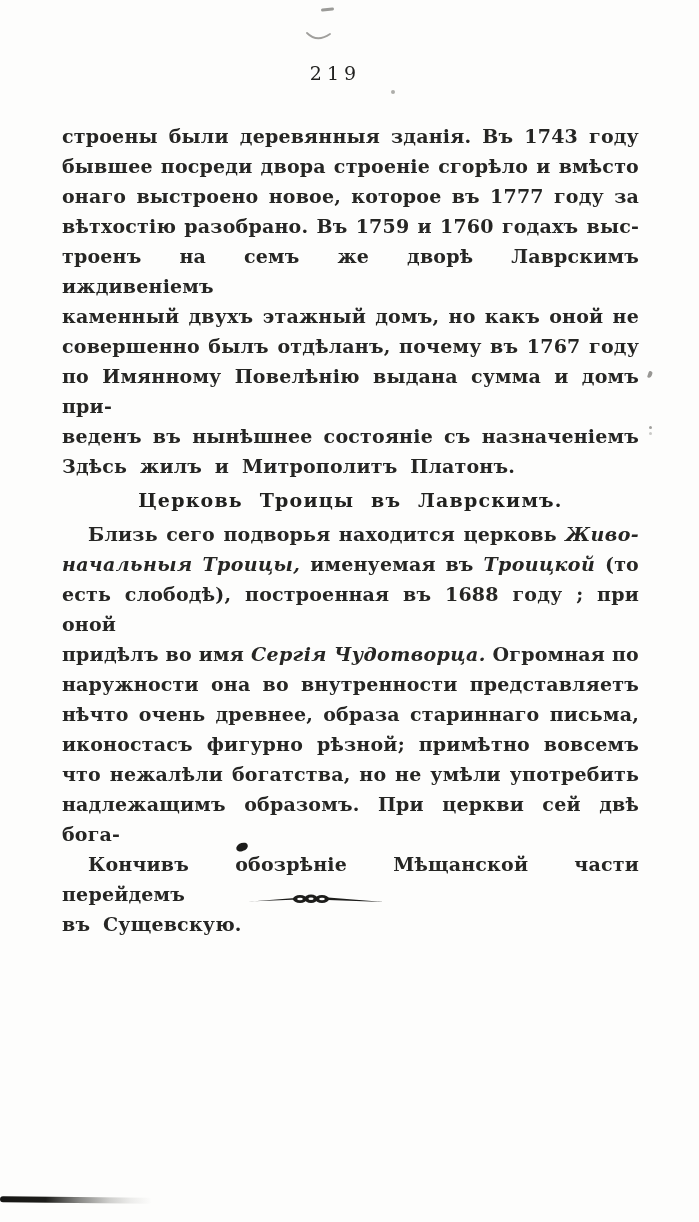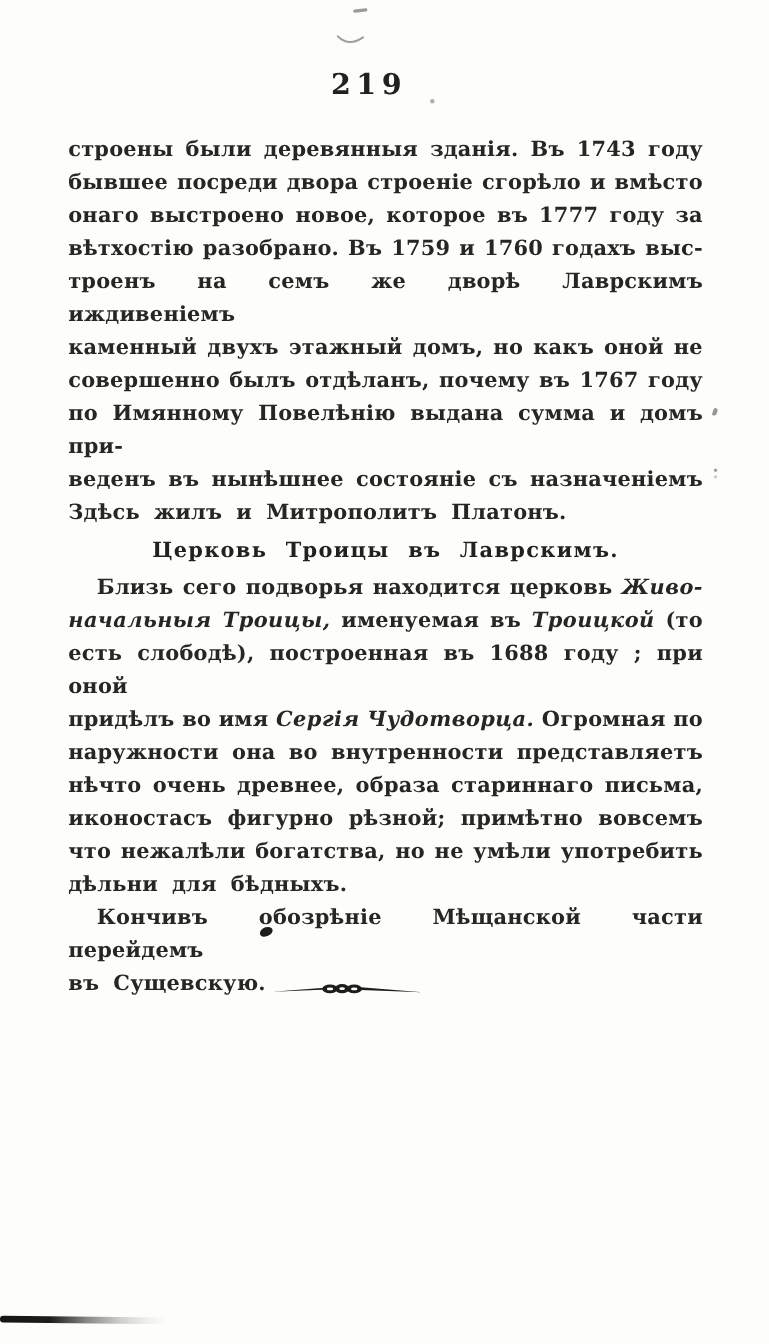--- a/index.html
+++ b/index.html
@@ -8,21 +8,21 @@
     width:699px; height:1222px;
     background:#fdfdfc;
     font-family:"DejaVu Serif","Liberation Serif",serif;
     color:#262624;
     overflow:hidden;
   }
   
   .page-number {
     position:absolute; top:62px; left:0; width:671px;
     text-align:center;
-    font-size:26px; font-weight:700;
+    font-size:19px; font-weight:400;
     letter-spacing:5px;
     color:#21211f;
   }
   .pn-dot {
     position:absolute; top:90px; left:391px;
     width:4px; height:4px; border-radius:50%;
     background:#6b6b66; opacity:.55;
   }
   
   .mark-dash {
@@ -113,21 +113,21 @@
     <h2 class="heading">Церковь Троицы въ Лаврскимъ.</h2>
     <div class="para indent">
         <div class="line"><span>Близь сего подворья находится церковь </span><span class="it">Живо-</span></div>
         <div class="line"><span class="it">начальныя Троицы,</span><span> именуемая въ </span><span class="it">Троицкой</span><span> (то</span></div>
         <div class="line"><span>есть слободѣ), построенная въ 1688 году ; при оной</span></div>
         <div class="line"><span>придѣлъ во имя </span><span class="it">Сергія Чудотворца.</span><span> Огромная по</span></div>
         <div class="line"><span>наружности она во внутренности представляетъ</span></div>
         <div class="line"><span>нѣчто очень древнее, образа стариннаго письма,</span></div>
         <div class="line"><span>иконостасъ фигурно рѣзной; примѣтно вовсемъ</span></div>
         <div class="line"><span>что нежалѣли богатства, но не умѣли употребить</span></div>
-        <div class="line no-j"><span>дѣльни для бѣдныхъ.</span></div>
+        <div class="line"><span>надлежащимъ образомъ. При церкви сей двѣ бога-</span></div>
       </div>
     <div class="para indent">
         <div class="line"><span>Кончивъ обозрѣніе Мѣщанской части перейдемъ</span></div>
         <div class="line no-j"><span>въ Сущевскую.</span></div>
       </div>
   </div>
 
   <div class="ink-dot"></div>
 
   <svg class="divider" width="136" height="16" viewBox="0 0 136 16">

